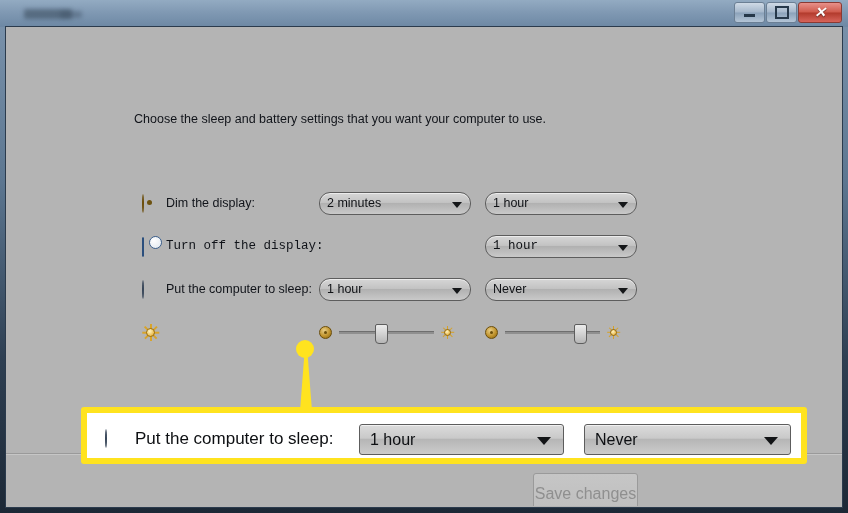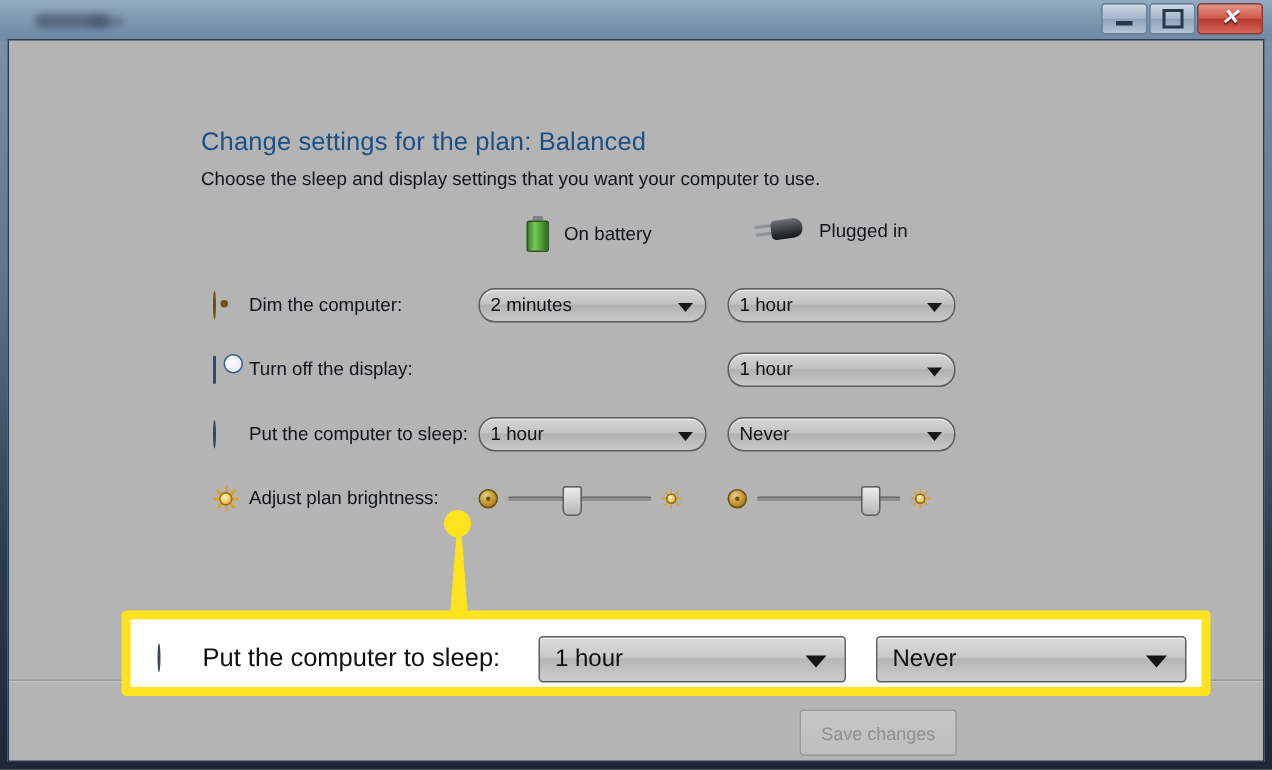--- a/index.html
+++ b/index.html
@@ -265,22 +265,22 @@
 
   
   .divider{
     position:absolute;left:0;top:393px;width:836px;height:1px;background:#9a9a9a;
     border-bottom:1px solid #c6c6c6;
   }
   .link{
     position:absolute;left:128px;top:358px;font-size:12.5px;color:#1b5a9e;
   }
   .btn{
-    position:absolute;height:31px;box-sizing:border-box;border-radius:3px;
-    display:flex;align-items:center;justify-content:center;font-size:12px;
+    position:absolute;height:41px;box-sizing:border-box;border-radius:3px;
+    display:flex;align-items:center;justify-content:center;font-size:16px;
     background:linear-gradient(180deg,#dadada 0%,#c8c8c8 48%,#bababa 52%,#cfcfcf 100%);
     border:1px solid #666666;color:#101216;
     box-shadow:inset 0 1px 0 rgba(255,255,255,.5);
   }
   .btn.disabled{
     color:#8f8f8f;border-color:#9a9a9a;
     background:linear-gradient(180deg,#c6c6c6 0%,#bebebe 100%);
     box-shadow:none;
   }
   .btn.save{left:527px;top:413px;width:105px;}
@@ -389,55 +389,37 @@
           <circle cx="5.6" cy="5.6" r="4" fill="none" stroke="#3a6ea8" stroke-width="1.6"></circle>
           <line x1="8.6" y1="8.6" x2="13" y2="13" stroke="#3a6ea8" stroke-width="1.8"></line>
         </svg>
       </div>
     </div>
 
     <div class="frame-inner"></div>
 
     <div class="page">
 
-      <div class="h1">Change settings for the plan: Balanced</div>
-      <div class="sub">Choose the sleep and display settings that you want your computer to use.</div>
-
-      <div class="colhead">
-        <div class="col-battery">
-          <span class="batt">
-            <i class="cap"></i>
-              <i class="body"></i>
-          </span>
-          <span class="col-label">On battery</span>
-        </div>
-        <div class="col-plug">
-          <span class="plug">
-            <i class="p1"></i>
-              <i class="p2"></i>
-              <i class="hd"></i>
-          </span>
-          <span class="col-label">Plugged in</span>
-        </div>
-      </div>
+      <div class="sub">Choose the sleep and battery settings that you want your computer to use.</div>
+
 
       <div class="row" style="top:126px;">
         <span class="row-icon"><i class="ic-dim"></i></span>
-        <span class="row-label">Dim the computer:</span>
+        <span class="row-label">Dim the display:</span>
         <span class="dd a">
           <span class="val">2 minutes</span>
           <span class="caret"></span>
         </span>
         <span class="dd b">
           <span class="val">1 hour</span>
           <span class="caret"></span>
         </span>
       </div>
 
-      <div class="row" style="top:169px;">
+      <div class="row" style="top:169px;font-family:Liberation Mono, monospace;">
         <span class="row-icon"><i class="ic-mon"></i></span>
         <span class="row-label">Turn off the display:</span>
         <span class="dd b">
           <span class="val">1 hour</span>
           <span class="caret"></span>
         </span>
       </div>
 
       <div class="row" style="top:212px;">
         <span class="row-icon"><i class="ic-sleep"></i></span>
@@ -449,21 +431,20 @@
         <span class="dd b">
           <span class="val">Never</span>
           <span class="caret"></span>
         </span>
       </div>
 
       <div class="row" style="top:255px;">
         <span class="row-icon">
           <i class="ic-sun"><i class="ray"></i><i class="ray r2"></i><i class="ray r3"></i><i class="ray r4"></i><i class="core"></i></i>
         </span>
-        <span class="row-label">Adjust plan brightness:</span>
 
         <span class="slider-group" style="left:313px;">
           <span class="dot-sm"></span>
           <span class="sl-track">
             <i class="line"></i>
             <i class="sl-thumb" style="left:36px;"></i>
           </span>
           <span class="sun-sm">
             <i class="ray"></i>
               <i class="ray r2"></i>

